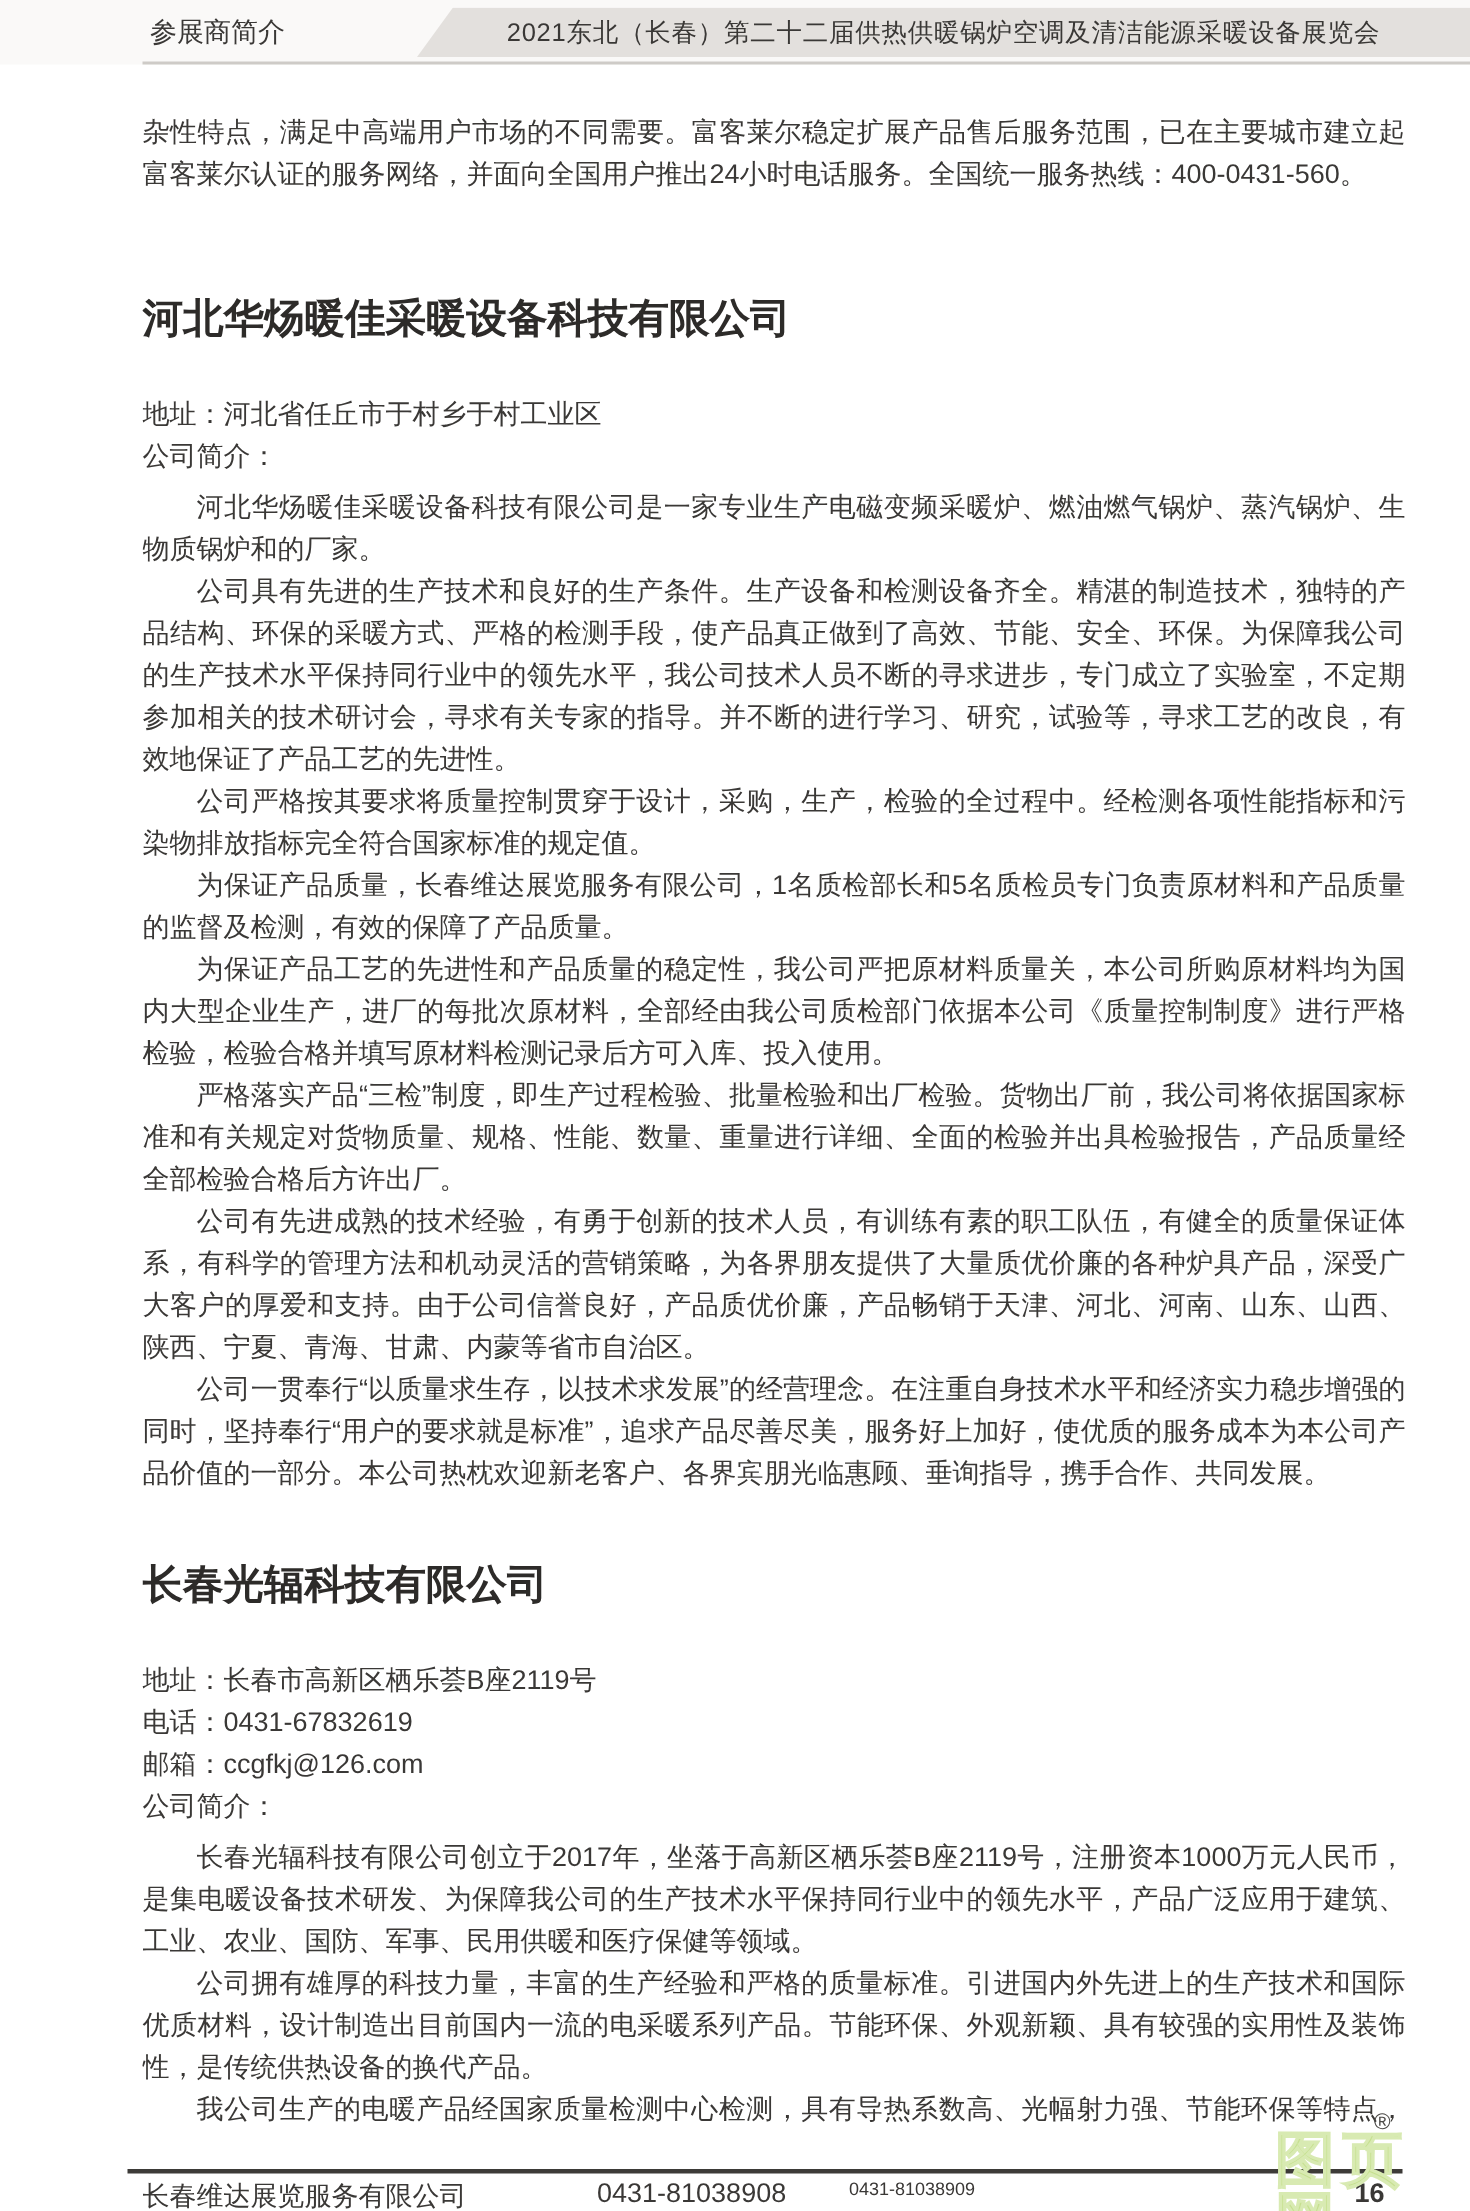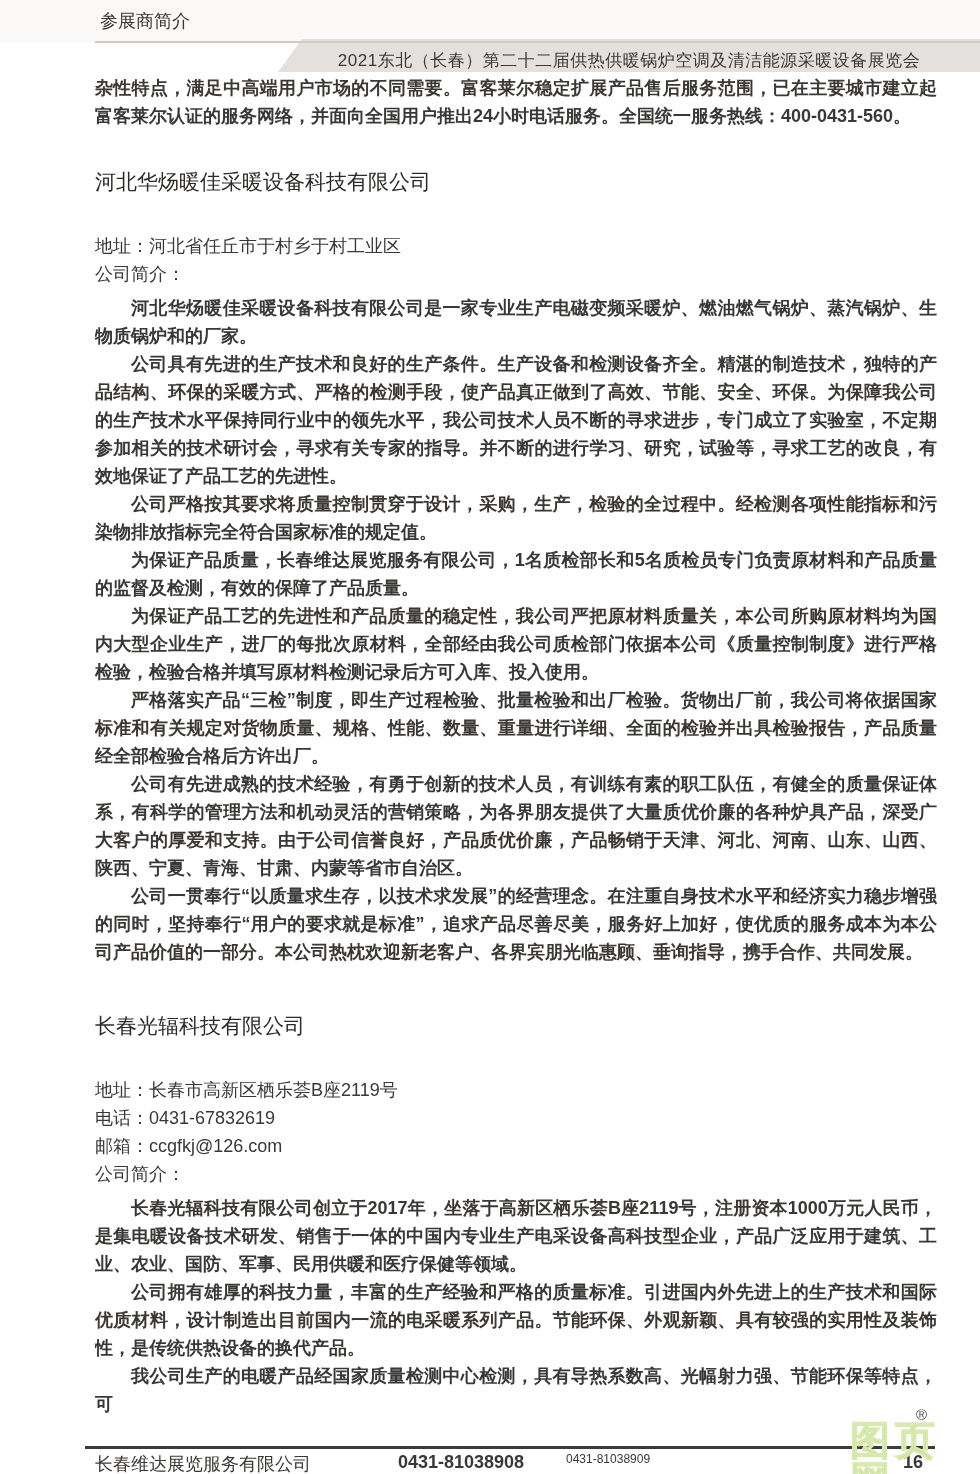--- a/index.html
+++ b/index.html
@@ -6,39 +6,39 @@
   .page{
     position:relative;width:980px;height:1474px;background:#ffffff;
     font-family:"Liberation Sans",sans-serif;color:#3a3836;overflow:hidden;
   }
   
   .hdr-strip{position:absolute;left:0;top:0;width:100%;height:43px;background:#faf9f8;}
   .hdr-left{position:absolute;left:100px;top:9px;font-size:18px;color:#3a3836;white-space:nowrap;}
   .hdr-band{
     position:absolute;left:278px;right:0;top:5px;height:33px;background:#e3e0dd;
     clip-path:polygon(24px 0,100% 0,100% 100%,0 100%);
-    display:flex;align-items:flex-end;justify-content:center;margin-top:34px;
+    display:flex;align-items:center;justify-content:center;
   }
   .hdr-band span{font-size:17px;color:#3a3836;white-space:nowrap;letter-spacing:.5px;}
   .hdr-rule{position:absolute;left:95px;right:0;top:41px;height:2px;background:#cecbc7;}
   
   .content{
     position:absolute;left:95px;top:74px;width:842px;max-height:1350px;overflow:hidden;
     font-size:18px;line-height:28px;text-align:justify;text-justify:inter-ideograph;
   }
-  .para{margin:0;text-indent:2em;font-weight:bold;}
+  .para{margin:0;text-indent:2em;}
   .para.no-indent{text-indent:0;}
-  .company-name{font-size:21px;font-weight:normal;color:#2d2b29;margin:38px 0 36px 0;line-height:28px;}
+  .company-name{font-size:27px;font-weight:bold;color:#2d2b29;margin:68px 0 36px 0;line-height:28px;}
   .company-name.second{margin-top:46px;}
   .info-line{margin:0;}
   .paras{margin-top:6px;}
   
   .foot-rule{position:absolute;left:85px;top:1446px;width:850px;height:3px;background:#3d3b38;}
   .foot-company{position:absolute;left:95px;top:1452px;font-size:18px;white-space:nowrap;}
-  .foot-phone1{position:absolute;left:398px;top:1452px;font-size:18px;white-space:nowrap;font-weight:bold;}
+  .foot-phone1{position:absolute;left:398px;top:1452px;font-size:18px;white-space:nowrap;}
   .foot-phone2{position:absolute;left:566px;top:1452px;font-size:12px;white-space:nowrap;}
   .foot-page{position:absolute;left:903px;top:1452px;font-size:18px;font-weight:bold;}
   
   .watermark{position:absolute;left:850px;top:1420px;line-height:1;z-index:5;}
   .wm-text{font-size:40px;font-weight:bold;color:#c6e090;letter-spacing:5px;
            -webkit-text-stroke:1px #d8eab2;}
   .wm-reg{position:absolute;left:66px;top:-13px;font-size:15px;font-weight:normal;
           color:#4b4946;letter-spacing:0;}
 </style>
 </head>
@@ -73,21 +73,21 @@
       </div>
     </section>
 
     <section>
       <h2 class="company-name second">长春光辐科技有限公司</h2>
       <p class="info-line">地址：长春市高新区栖乐荟B座2119号</p>
       <p class="info-line">电话：0431-67832619</p>
       <p class="info-line">邮箱：ccgfkj@126.com</p>
       <p class="info-line">公司简介：</p>
       <div class="paras">
-        <p class="para">长春光辐科技有限公司创立于2017年，坐落于高新区栖乐荟B座2119号，注册资本1000万元人民币，是集电暖设备技术研发、销售于一体的中国内专业生产电采设备高科技型企业，产品广泛应用于建筑、工业、农业、国防、军事、民用供暖和医疗保健等领域。</p>
+        <p class="para">长春光辐科技有限公司创立于2017年，坐落于高新区栖乐荟B座2119号，注册资本1000万元人民币，是集电暖设备技术研发、为保障我公司的生产技术水平保持同行业中的领先水平，产品广泛应用于建筑、工业、农业、国防、军事、民用供暖和医疗保健等领域。</p>
         <p class="para">公司拥有雄厚的科技力量，丰富的生产经验和严格的质量标准。引进国内外先进上的生产技术和国际优质材料，设计制造出目前国内一流的电采暖系列产品。节能环保、外观新颖、具有较强的实用性及装饰性，是传统供热设备的换代产品。</p>
         <p class="para">我公司生产的电暖产品经国家质量检测中心检测，具有导热系数高、光幅射力强、节能环保等特点，可</p>
       </div>
     </section>
 
   </main>
 
   <div class="foot-rule"></div>
   <span class="foot-company">长春维达展览服务有限公司</span>
   <span class="foot-phone1">0431-81038908</span>

